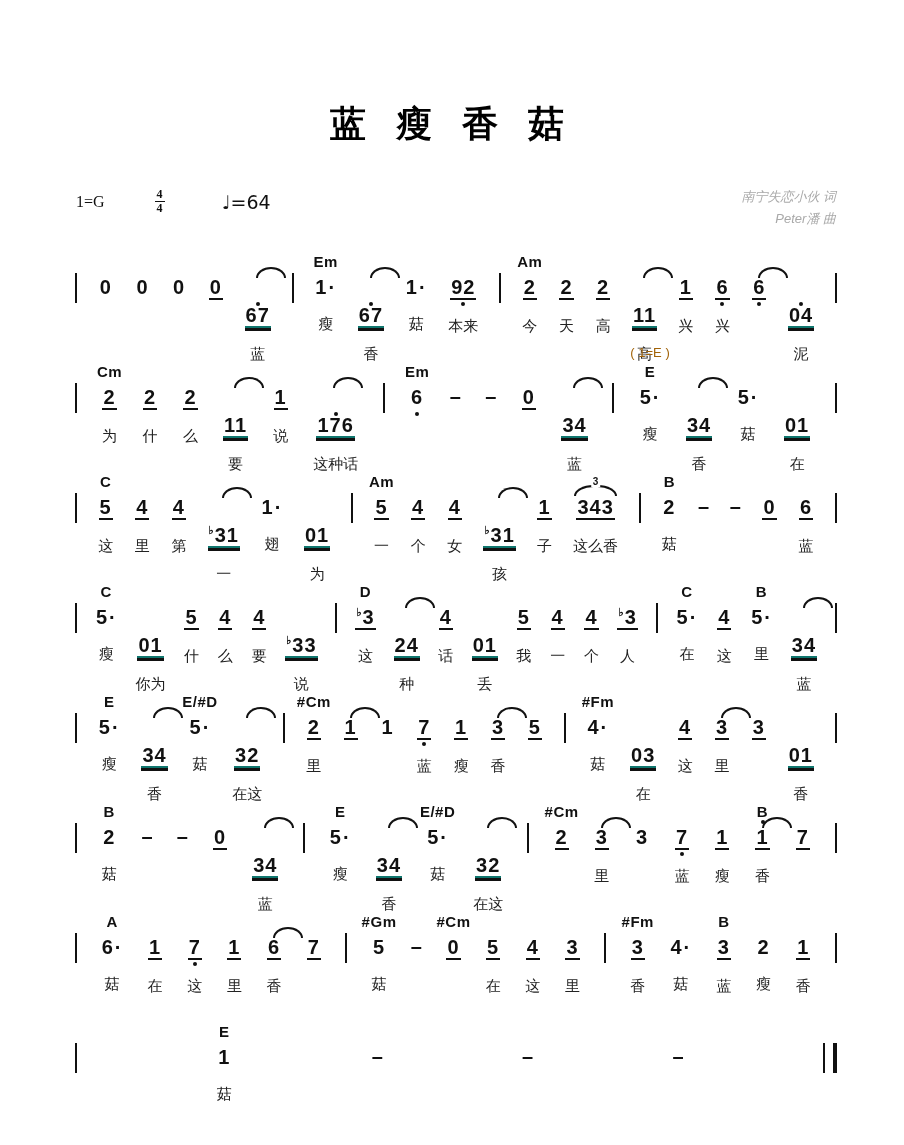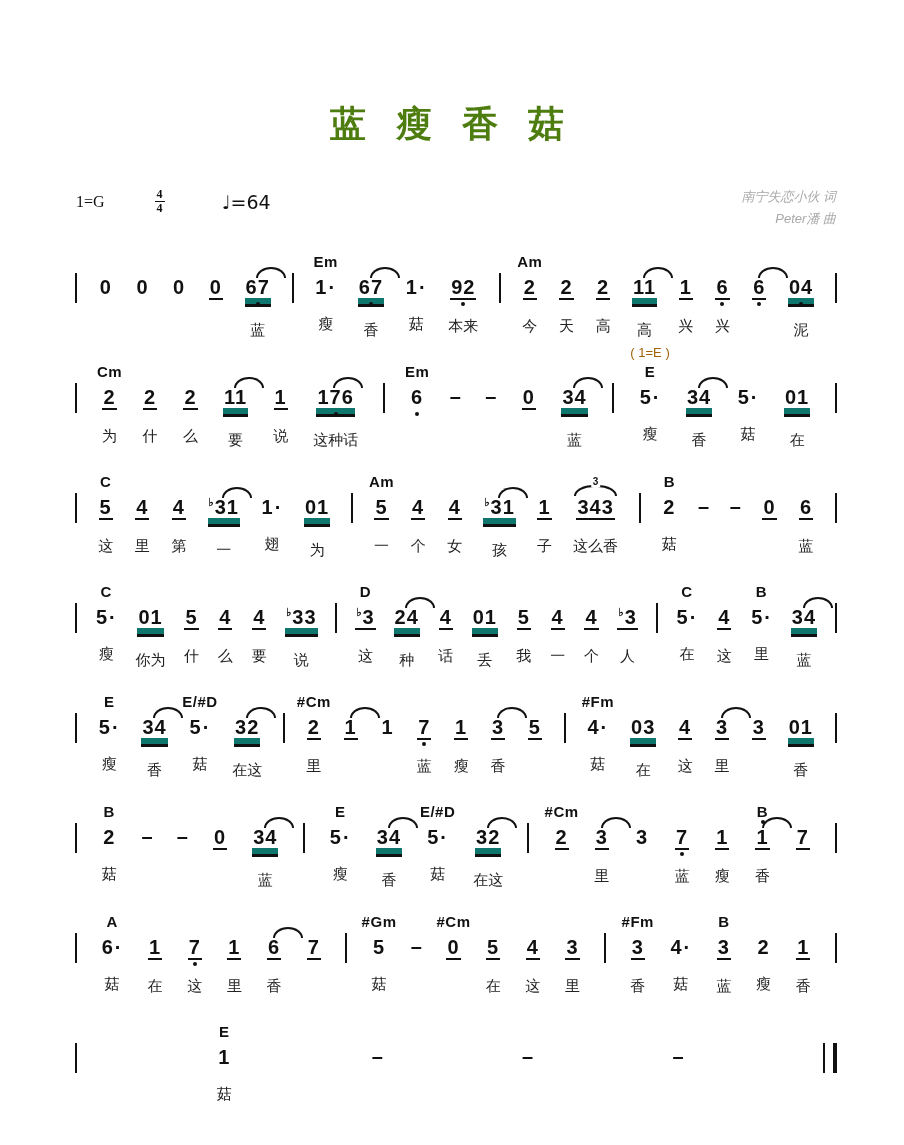--- a/index.html
+++ b/index.html
@@ -1,32 +1,32 @@
 <!DOCTYPE html>
 <html><head>
 <meta charset="utf-8">
 <style>
   html,body{margin:0;padding:0;background:#fff;}
   body{width:904px;height:1145px;font-family:"Liberation Sans",sans-serif;color:#111;position:relative;}
   .page{position:relative;width:904px;height:1145px;overflow:hidden;background:#fff;}
   .title{margin:0;position:absolute;top:100px;left:0;right:0;text-align:center;
-         font-size:36px;font-weight:bold;letter-spacing:10px;color:#4d7c0f;}
+         font-size:36px;font-weight:bold;letter-spacing:10px;color:#000000;}
   .meta{position:absolute;top:188px;left:76px;font-size:16px;display:flex;align-items:center;
         font-family:"Liberation Serif",serif;gap:47px;}
   .frac{display:inline-flex;flex-direction:column;text-align:center;font-size:12px;line-height:1.1;
         margin:0 10px 0 3px;font-weight:bold;}
   .frac .ft{border-bottom:1px solid #111;padding:0 2px;}
   .tempo{font-family:"DejaVu Sans",sans-serif;font-size:19px;}
   .credits{position:absolute;top:186px;right:68px;text-align:right;color:#a9a9a9;font-size:13px;line-height:1.7;font-style:italic;}
   .score{position:absolute;top:252px;left:75px;width:762px;}
   .system{display:flex;justify-content:space-between;align-items:flex-start;height:110px;position:relative;}
   .tok{position:relative;padding-top:24px;min-width:16px;text-align:center;}
   .num{font-size:20px;font-weight:bold;line-height:1.1;display:inline-block;padding:0 1px;letter-spacing:1px;white-space:nowrap;}
   .u1{border-bottom:2px solid #111;}
-  .u2{border-bottom:6px solid #0f766e;box-shadow:0 3px 0 #111;}
+  .u2{border-bottom:2px solid #0f766e;box-shadow:0 3px 0 #111;margin-top:28px;}
   .acc{font-size:11px;font-weight:bold;}
   .aug{margin-left:1px;}
   .chord{position:absolute;top:1px;left:50%;transform:translateX(-50%);font-weight:bold;font-size:15px;white-space:nowrap;letter-spacing:.5px;text-align:center;}
   .annot{position:absolute;top:-17px;left:50%;transform:translateX(-50%);font-size:13px;white-space:nowrap;color:#a16207;}
   .slur{position:absolute;top:15px;left:45%;width:26px;height:9px;border:2px solid #111;border-bottom:none;
         border-radius:50% 50% 0 0/100% 100% 0 0;}
   .tuparc{position:absolute;top:13px;left:1px;right:1px;height:9px;border:2px solid #111;border-bottom:none;
         border-radius:50% 50% 0 0/110% 110% 0 0;}
   .tupnum{position:absolute;top:5px;left:50%;transform:translateX(-50%);font-size:10px;font-weight:bold;
         background:#fff;padding:0 2px;line-height:1;}

